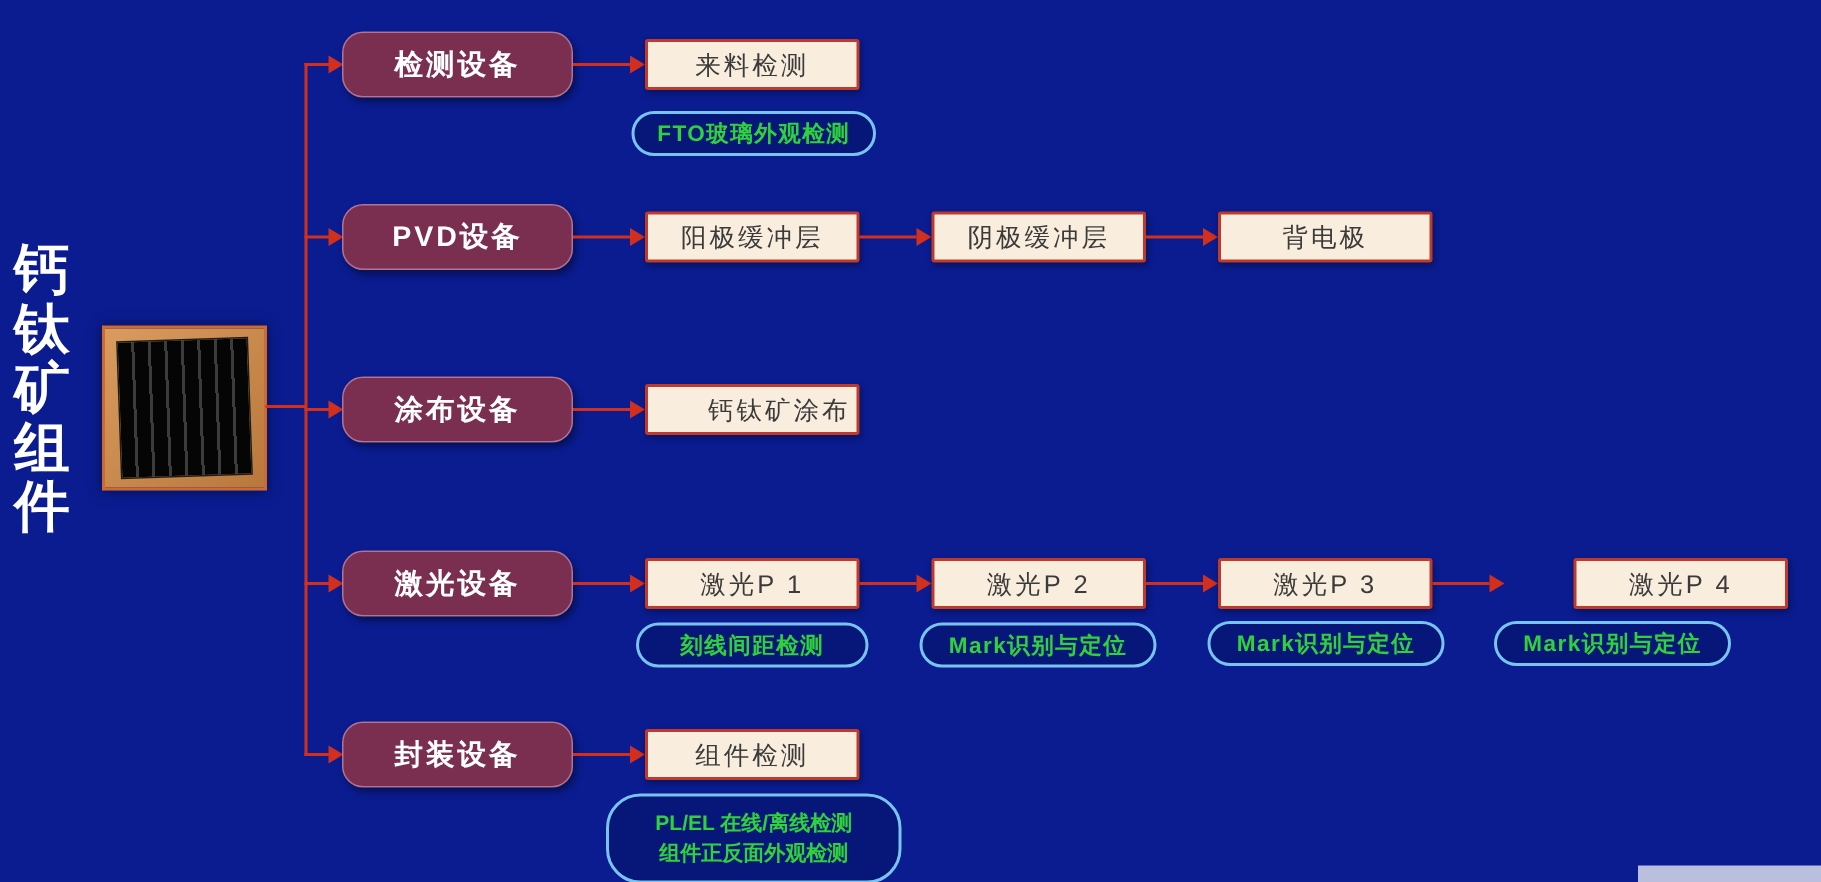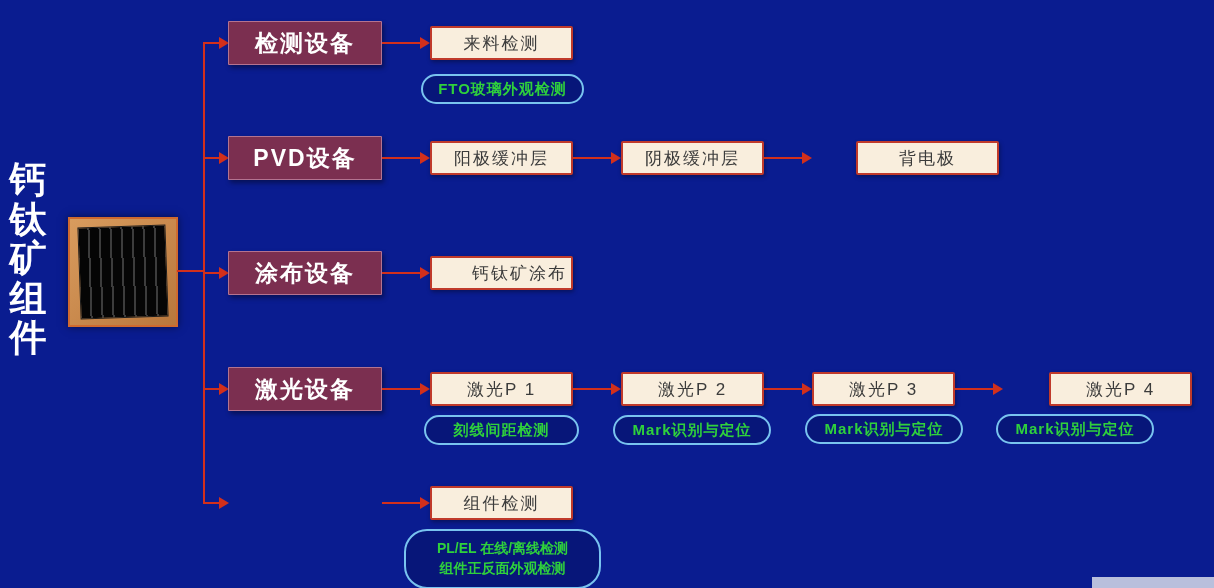--- a/index.html
+++ b/index.html
@@ -15,21 +15,21 @@
     --title-text:#ffffff;
   }
   *{box-sizing:border-box}
   body{margin:0;font-family:"Liberation Sans","DejaVu Sans",sans-serif}
   .canvas{position:relative;width:1214px;height:588px;background:var(--background);overflow:hidden}
   .ln{position:absolute;background:var(--arrow)}
   .arr{position:absolute;width:0;height:0;border-top:6px solid transparent;border-bottom:6px solid transparent;border-left:10px solid var(--arrow)}
   .v-title{position:absolute;left:6px;top:160px;width:44px;color:var(--title-text);font-size:37px;font-weight:700;text-align:center;line-height:1.07}
   .photo{position:absolute;background:linear-gradient(135deg,#d99c5e,#b9773c);border:2px solid #cf6a2f;padding:7px 9px;box-shadow:0 0 8px rgba(0,0,0,.5)}
   .panel-stripes{width:100%;height:100%;background:repeating-linear-gradient(90deg,#050505 0 9px,#3c3c3c 9px 11px);transform:rotate(-2deg);border:1px solid #1d1d1d}
-  .devbox{position:absolute;width:154px;height:44px;display:flex;align-items:center;justify-content:center;background:var(--device-box-bg);color:var(--device-box-text);font-size:23px;font-weight:600;letter-spacing:2px;border-radius:1px;border:1px solid rgba(228,172,196,.55);box-shadow:2px 3px 5px rgba(0,0,0,.4)}
+  .devbox{position:absolute;width:154px;height:44px;display:flex;align-items:center;justify-content:center;background:var(--device-box-bg);color:var(--device-box-text);font-size:19px;font-weight:600;letter-spacing:2px;border-radius:14px;border:1px solid rgba(228,172,196,.55);box-shadow:2px 3px 5px rgba(0,0,0,.4)}
   .stepbox{position:absolute;width:143px;height:34px;display:flex;align-items:center;justify-content:center;background:var(--step-box-bg);color:var(--step-box-text);font-size:17px;letter-spacing:2px;border:2px solid var(--step-box-border);border-radius:2px;box-shadow:1px 2px 4px rgba(0,0,0,.35)}
   .check{position:absolute;height:30px;display:flex;flex-direction:column;align-items:center;justify-content:center;color:var(--check-text);font-weight:700;font-size:15px;border:2px solid var(--check-border);border-radius:16px;background:rgba(4,10,70,.3);letter-spacing:1px}
   .check.two-line{height:60px;font-size:14px;line-height:1.4;border-radius:23px;letter-spacing:0}
   .corner{position:absolute;background:#ccd2e4;opacity:.9}
 </style>
 </head>
 <body>
 
 <div class="canvas">
 
@@ -54,21 +54,21 @@
   <div class="arr" style="left:219px;top:152px;"></div>
   <div class="devbox" style="left:228px;top:136px;">PVD设备</div>
   <div class="ln" style="left:382px;top:157px;width:38px;height:2px;"></div>
   <div class="arr" style="left:420px;top:152px;"></div>
   <div class="stepbox" style="left:430px;top:141px;">阳极缓冲层</div>
   <div class="ln" style="left:573px;top:157px;width:38px;height:2px;"></div>
   <div class="arr" style="left:611px;top:152px;"></div>
   <div class="stepbox" style="left:621px;top:141px;">阴极缓冲层</div>
   <div class="ln" style="left:764px;top:157px;width:38px;height:2px;"></div>
   <div class="arr" style="left:802px;top:152px;"></div>
-  <div class="stepbox" style="left:812px;top:141px;margin-left:44px;">背电极</div>
+  <div class="stepbox" style="left:812px;top:141px;">背电极</div>
 
   <div class="ln" style="left:203px;top:272px;width:17px;height:2px;"></div>
   <div class="arr" style="left:219px;top:267px;"></div>
   <div class="devbox" style="left:228px;top:251px;text-align:center;">涂布设备</div>
   <div class="ln" style="left:382px;top:272px;width:38px;height:2px;"></div>
   <div class="arr" style="left:420px;top:267px;"></div>
   <div class="stepbox" style="left:430px;top:256px;padding-left:36px;">钙钛矿涂布</div>
 
   <div class="ln" style="left:203px;top:388px;width:17px;height:2px;"></div>
   <div class="arr" style="left:219px;top:383px;"></div>
@@ -86,20 +86,21 @@
   <div class="arr" style="left:993px;top:383px;"></div>
   <div class="stepbox" style="left:1003px;top:372px;margin-left:46px;">激光P 4</div>
 
   <div class="check" style="left:424px;top:415px;width:155px;">刻线间距检测</div>
   <div class="check" style="left:613px;top:415px;width:158px;">Mark识别与定位</div>
   <div class="check" style="left:805px;top:414px;width:158px;">Mark识别与定位</div>
   <div class="check" style="left:996px;top:414px;width:158px;">Mark识别与定位</div>
 
   <div class="ln" style="left:203px;top:502px;width:17px;height:2px;"></div>
   <div class="arr" style="left:219px;top:497px;"></div>
+  <div class="devbox" style="left:228px;top:481px;">封装设备</div>
   <div class="ln" style="left:382px;top:502px;width:38px;height:2px;"></div>
   <div class="arr" style="left:420px;top:497px;"></div>
   <div class="stepbox" style="left:430px;top:486px;">组件检测</div>
   <div class="check two-line" style="left:404px;top:529px;width:197px;">
     <span>PL/EL 在线/离线检测</span>
     <span>组件正反面外观检测</span>
   </div>
 
   <div class="corner" style="left:1092px;top:577px;width:122px;height:11px;"></div>
 

